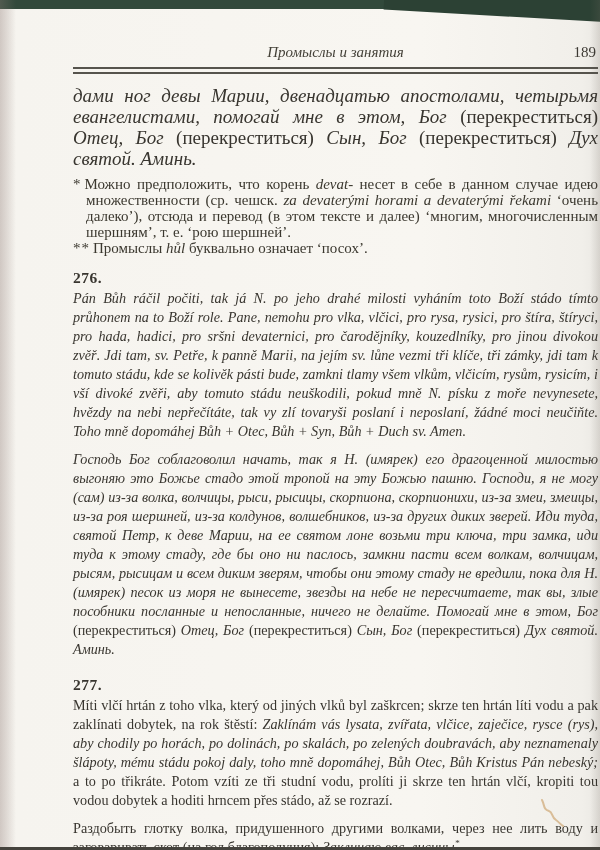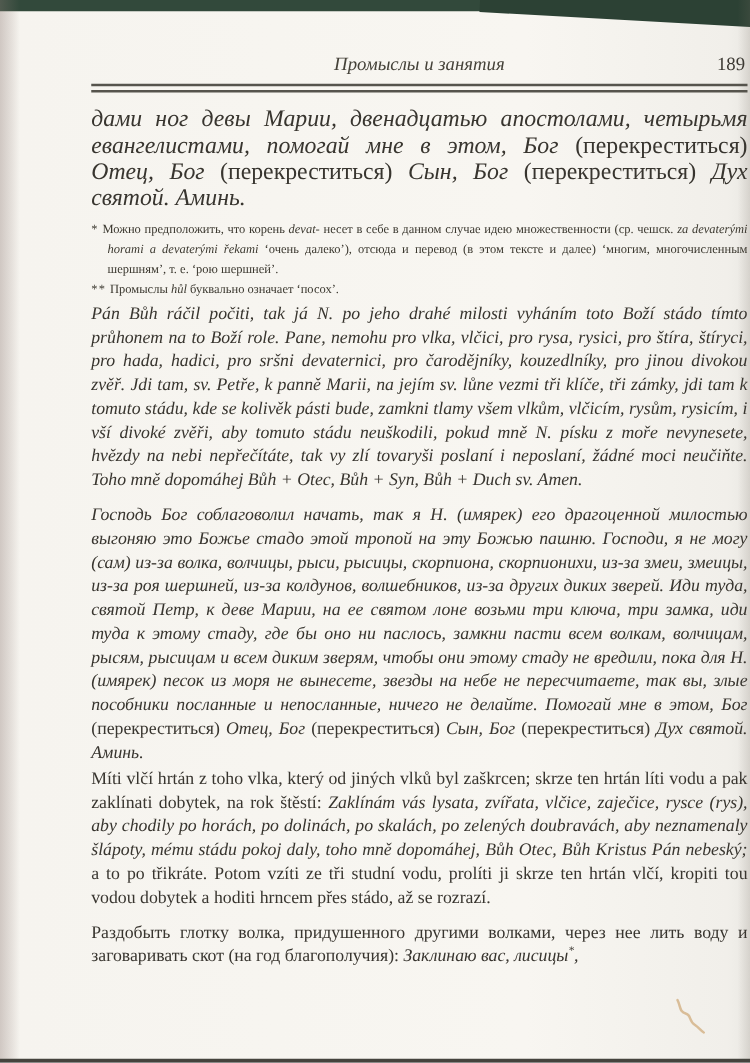--- a/index.html
+++ b/index.html
@@ -55,21 +55,21 @@
     border-top: 2px solid #56544d;
     border-bottom: 2px solid #56544d;
   }
   p { margin: 0; }
   .intro {
     margin-top: 11px;
     font-size: 19px; line-height: 21px; text-align: justify;
   }
   .footnotes {
     margin-top: 7px;
-    font-size: 10px; line-height: 16px; text-align: justify; color: #3b382f;
+    font-size: 15px; line-height: 16px; text-align: justify; color: #3b382f;
   }
   .footnote { padding-left: 13px; text-indent: -13px; }
   .fn-marker { letter-spacing: 1px; padding-right: 3px; }
   .section-number {
     margin-top: 13px;
     font-weight: bold; font-size: 15.5px; letter-spacing: 0.5px;
   }
   .body-para {
     margin-top: 2px;
     font-size: 14.2px; line-height: 19px; text-align: justify;
@@ -97,23 +97,25 @@
     </div>
     <div class="header-rule"></div>
 
     <p class="intro"><span class="sg-i">дами ног девы Марии, двенадцатью апостолами, четырьмя евангелистами, помогай мне в этом, Бог </span><span class="sg-r">(перекреститься) </span><span class="sg-i">Отец, Бог </span><span class="sg-r">(перекреститься) </span><span class="sg-i">Сын, Бог </span><span class="sg-r">(перекреститься) </span><span class="sg-i">Дух святой. Аминь.</span></p>
 
     <div class="footnotes">
       <p class="footnote"><span class="fn-marker">*</span><span><span class="sg-r">Можно предположить, что корень </span><span class="sg-i">devat-</span><span class="sg-r"> несет в себе в данном случае идею множественности (ср. чешск. </span><span class="sg-i">za devaterými horami a devaterými řekami</span><span class="sg-r"> ‘очень далеко’), отсюда и перевод (в этом тексте и далее) ‘многим, многочисленным шершням’, т. е. ‘рою шершней’.</span></span></p>
       <p class="footnote"><span class="fn-marker">**</span><span><span class="sg-r">Промыслы </span><span class="sg-i">hůl</span><span class="sg-r"> буквально означает ‘посох’.</span></span></p>
     </div>
 
+    <div class="section-number">276.</div>
     <p class="body-para"><span class="sg-i">Pán Bůh ráčil počiti, tak já N. po jeho drahé milosti vyháním toto Boží stádo tímto průhonem na to Boží role. Pane, nemohu pro vlka, vlčici, pro rysa, rysici, pro štíra, štíryci, pro hada, hadici, pro sršni devaternici, pro čarodějníky, kouzedlníky, pro jinou divokou zvěř. Jdi tam, sv. Petře, k panně Marii, na jejím sv. lůne vezmi tři klíče, tři zámky, jdi tam k tomuto stádu, kde se kolivěk pásti bude, zamkni tlamy všem vlkům, vlčicím, rysům, rysicím, i vší divoké zvěři, aby tomuto stádu neuškodili, pokud mně N. písku z moře nevynesete, hvězdy na nebi nepřečítáte, tak vy zlí tovaryši poslaní i neposlaní, žádné moci neučiňte. Toho mně dopomáhej Bůh + Otec, Bůh + Syn, Bůh + Duch sv. Amen.</span></p>
     <p class="body-para translation"><span class="sg-i">Господь Бог соблаговолил начать, так я Н. (имярек) его драгоценной милостью выгоняю это Божье стадо этой тропой на эту Божью пашню. Господи, я не могу (сам) из-за волка, волчицы, рыси, рысицы, скорпиона, скорпионихи, из-за змеи, змеицы, из-за роя шершней, из-за колдунов, волшебников, из-за других диких зверей. Иди туда, святой Петр, к деве Марии, на ее святом лоне возьми три ключа, три замка, иди туда к этому стаду, где бы оно ни паслось, замкни пасти всем волкам, волчицам, рысям, рысицам и всем диким зверям, чтобы они этому стаду не вредили, пока для Н. (имярек) песок из моря не вынесете, звезды на небе не пересчитаете, так вы, злые пособники посланные и непосланные, ничего не делайте. Помогай мне в этом, Бог </span><span class="sg-r">(перекреститься) </span><span class="sg-i">Отец, Бог </span><span class="sg-r">(перекреститься) </span><span class="sg-i">Сын, Бог </span><span class="sg-r">(перекреститься) </span><span class="sg-i">Дух святой. Аминь.</span></p>
 
+    <div class="section-number second">277.</div>
     <p class="body-para"><span class="sg-r">Míti vlčí hrtán z toho vlka, který od jiných vlků byl zaškrcen; skrze ten hrtán líti vodu a pak zaklínati dobytek, na rok štěstí: </span><span class="sg-i">Zaklínám vás lysata, zvířata, vlčice, zaječice, rysce (rys), aby chodily po horách, po dolinách, po skalách, po zelených doubravách, aby neznamenaly šlápoty, mému stádu pokoj daly, toho mně dopomáhej, Bůh Otec, Bůh Kristus Pán nebeský;</span><span class="sg-r"> a to po třikráte. Potom vzíti ze tři studní vodu, prolíti ji skrze ten hrtán vlčí, kropiti tou vodou dobytek a hoditi hrncem přes stádo, až se rozrazí.</span></p>
     <p class="body-para translation"><span class="sg-r">Раздобыть глотку волка, придушенного другими волками, через нее лить воду и заговаривать скот (на год благополучия): </span><span class="sg-i">Заклинаю вас, лисицы</span><span class="sg-sup">*</span><span class="sg-i">,</span></p>
 
   </div>
 
   <svg class="squiggle" width="28" height="30" viewBox="0 0 28 30">
     <path d="M4 2 C7 8, 5 11, 11 13 C15 14, 13 19, 18 22 C21 24, 23 27, 25 28" fill="none" stroke="#d9bd98" stroke-width="2" stroke-linecap="round"></path>
   </svg>
 
   <div class="bottom-line"></div>

